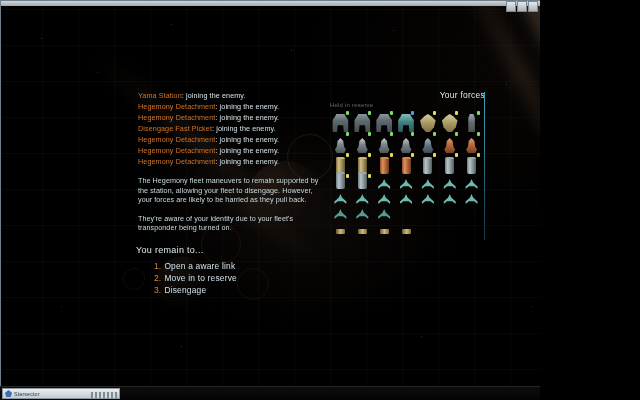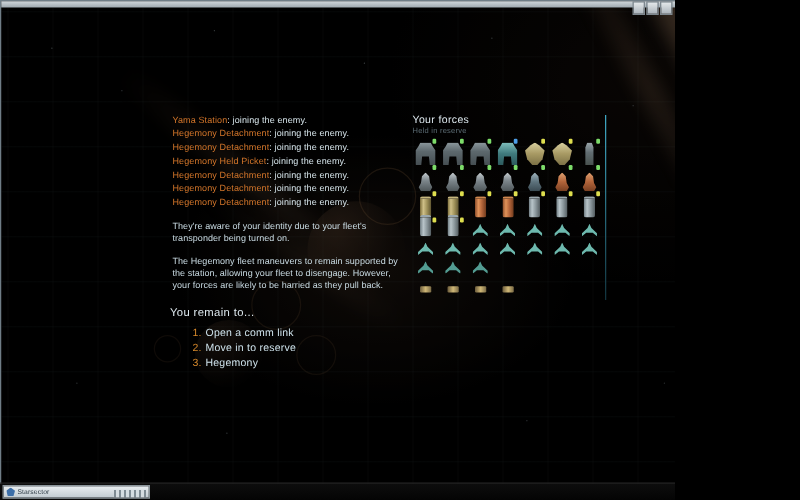--- a/index.html
+++ b/index.html
@@ -162,20 +162,21 @@
   .forces {
     position: absolute;
     left: 330px; top: 90px;
     width: 155px;
     z-index: 20;
   }
   .forces-title {
     font-size: 8.4px;
     color: #dfeaf0;
     letter-spacing: .3px;
+    text-align: right;
   }
   .forces-sub {
     font-size: 6px;
     color: #5d6d75;
     margin-top: 2px;
     letter-spacing: .2px;
   }
   .forces-divider {
     position: absolute;
     left: 484px; top: 92px;
@@ -362,37 +363,37 @@
     <div class="star" style="left:610px;top:200px;width:1px;height:1px;opacity:.4;"></div>
   </div>
 
   <div class="dialog-dim"></div>
 
   <div class="msg-col">
     <div id="msg-lines">
         <div class="msg-line"><span class="who">Yama Station</span><span>: joining the enemy.</span></div>
         <div class="msg-line"><span class="who">Hegemony Detachment</span><span>: joining the enemy.</span></div>
         <div class="msg-line"><span class="who">Hegemony Detachment</span><span>: joining the enemy.</span></div>
-        <div class="msg-line"><span class="who">Hegemony Held Picket</span><span>: joining the enemy.</span></div>
+        <div class="msg-line"><span class="who">Disengage Fast Picket</span><span>: joining the enemy.</span></div>
         <div class="msg-line"><span class="who">Hegemony Detachment</span><span>: joining the enemy.</span></div>
         <div class="msg-line"><span class="who">Hegemony Detachment</span><span>: joining the enemy.</span></div>
         <div class="msg-line"><span class="who">Hegemony Detachment</span><span>: joining the enemy.</span></div>
       </div>
     <div id="paras">
+        <div class="para">The Hegemony fleet maneuvers to remain supported by the station, allowing your fleet to disengage. However, your forces are likely to be harried as they pull back.</div>
         <div class="para">They're aware of your identity due to your fleet's transponder being turned on.</div>
-        <div class="para">The Hegemony fleet maneuvers to remain supported by the station, allowing your fleet to disengage. However, your forces are likely to be harried as they pull back.</div>
       </div>
   </div>
 
   <div class="decide">
     <div class="decide-title">You remain to...</div>
     <div id="opts">
-        <div class="opt"><span class="num">1.</span><span>Open a comm link</span></div>
+        <div class="opt"><span class="num">1.</span><span>Open a aware link</span></div>
         <div class="opt"><span class="num">2.</span><span>Move in to reserve</span></div>
-        <div class="opt"><span class="num">3.</span><span>Hegemony</span></div>
+        <div class="opt"><span class="num">3.</span><span>Disengage</span></div>
       </div>
   </div>
 
   <div class="forces">
     <div class="forces-title">Your forces</div>
     <div class="forces-sub">Held in reserve</div>
     <div class="ship-grid" id="ship-grid">
         <div class="ship-row">
           <div class="ship">
             <div class="hull cap"></div>

